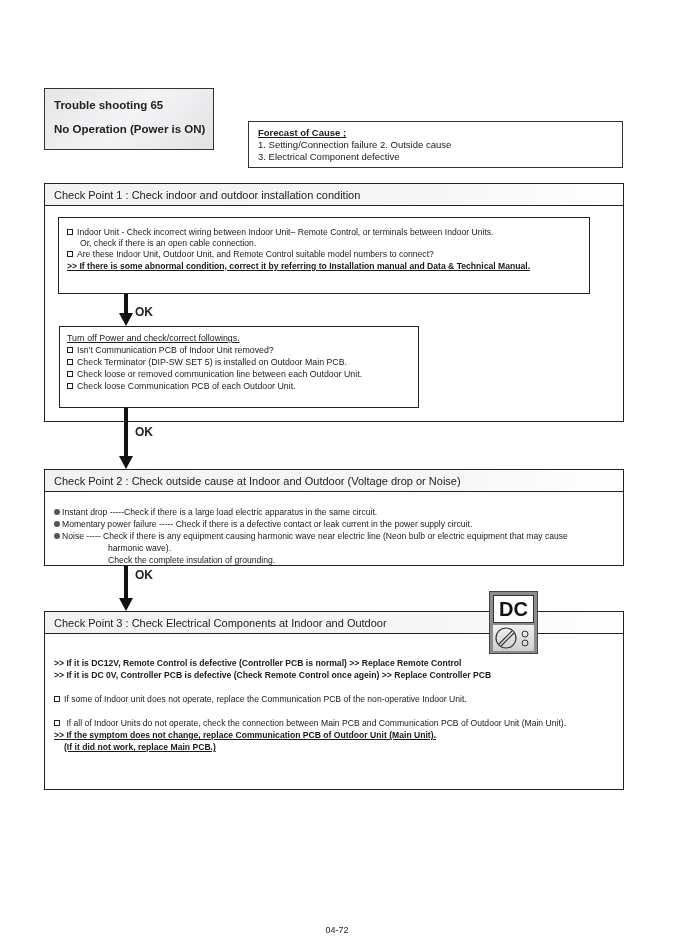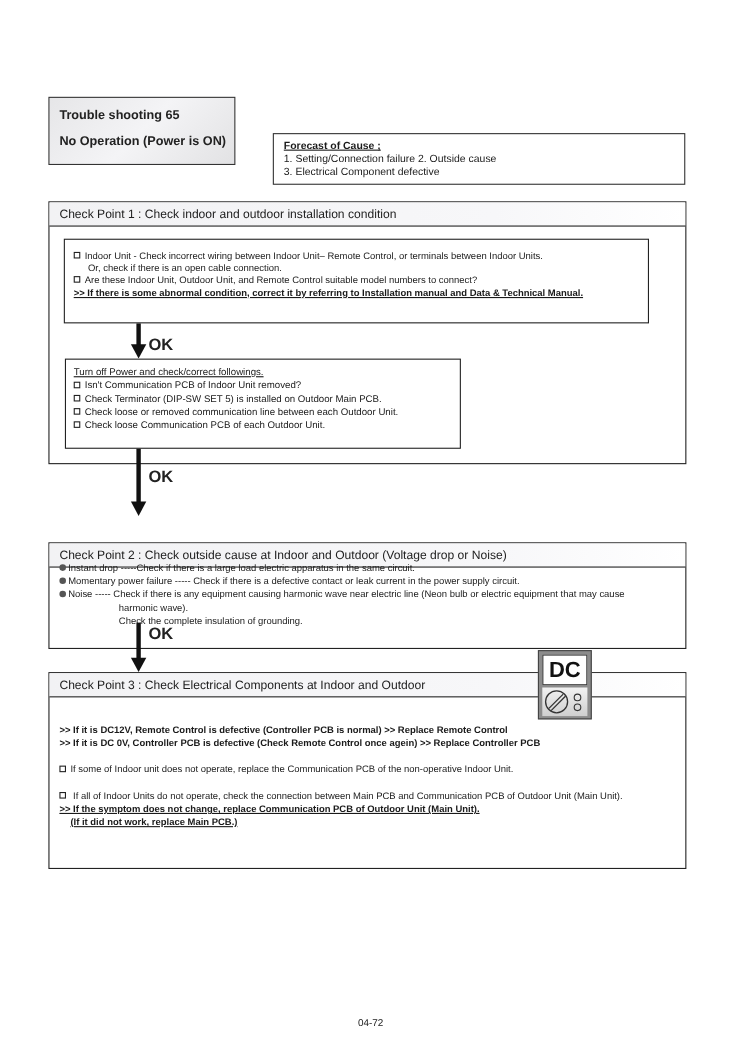--- a/index.html
+++ b/index.html
@@ -29,21 +29,21 @@
         vertical-align: 0px; box-sizing: border-box; }
   .bold-u { font-weight: bold; text-decoration: underline; }
   .u { text-decoration: underline; }
   .bold { font-weight: bold; }
   .diamond { display: inline-block; width: 6px; height: 6px; background: #555; border-radius: 50%;
              margin-right: 2px; vertical-align: 0px; }
 
   .arrow-shaft { position: absolute; width: 4px; background: #111; }
   .arrow-head { position: absolute; width: 0; height: 0; border-left: 7px solid transparent;
                 border-right: 7px solid transparent; border-top: 13px solid #111; }
-  .ok { position: absolute; font-size: 15px; font-weight: bold; color: #222; }
+  .ok { position: absolute; font-size: 12px; font-weight: bold; color: #222; }
 
   .dc-meter { left: 489px; top: 591px; width: 49px; height: 63px; background: #8c8c8c;
               border: 1px solid #444; box-sizing: border-box; }
   .dc-screen { position: absolute; left: 3px; top: 3px; width: 41px; height: 28px; background: #fff;
                border: 1px solid #333; box-sizing: border-box; font-size: 20px; font-weight: bold;
                text-align: center; line-height: 27px; color: #111; }
   .dc-lower { position: absolute; left: 3px; top: 33px; width: 41px; height: 26px;
               background: linear-gradient(180deg, #f2f2f2, #cfcfcf); box-sizing: border-box; }
 
   .page-num { left: 0; width: 674px; top: 925px; text-align: center; font-size: 9px; color: #222; }
@@ -82,23 +82,23 @@
   <div class="line"><span class="cb"></span><span>Isn't Communication PCB of Indoor Unit removed?</span></div>
   <div class="line"><span class="cb"></span><span>Check Terminator (DIP-SW SET 5) is installed on Outdoor Main PCB.</span></div>
   <div class="line"><span class="cb"></span><span>Check loose or removed communication line between each Outdoor Unit.</span></div>
   <div class="line"><span class="cb"></span><span>Check loose Communication PCB of each Outdoor Unit.</span></div>
 </div>
 
 <div class="arrow-shaft" style="left:124px; top:408px; height:50px;"></div>
 <div class="arrow-head" style="left:119px; top:456px;"></div>
 <div class="ok" style="left:135px; top:425px;">OK</div>
 
-<div class="abs cp-box" style="left:44px; top:469px; width:580px; height:97px;margin-top:24px;">
+<div class="abs cp-box" style="left:44px; top:469px; width:580px; height:97px;">
   <div class="cp-head">Check Point 2 : Check outside cause at Indoor and Outdoor (Voltage drop or Noise)</div>
-  <div style="position:absolute; left:9px; top:16px; font-size:8.6px; line-height:12px;">
+  <div style="position:absolute; left:9px; top:36px; font-size:8.6px; line-height:12px;">
     <div class="line"><span class="diamond"></span><span>Instant drop -----Check if there is a large load electric apparatus in the same circuit.</span></div>
     <div class="line"><span class="diamond"></span><span>Momentary power failure ----- Check if there is a defective contact or leak current in the power supply circuit.</span></div>
     <div class="line"><span class="diamond"></span><span>Noise ----- Check if there is any equipment causing harmonic wave near electric line (Neon bulb or electric equipment that may cause</span></div>
     <div class="line" style="padding-left:54px;">harmonic wave).</div>
     <div class="line" style="padding-left:54px;">Check the complete insulation of grounding.</div>
   </div>
 </div>
 
 <div class="arrow-shaft" style="left:124px; top:566px; height:35px;"></div>
 <div class="arrow-head" style="left:119px; top:598px;"></div>

